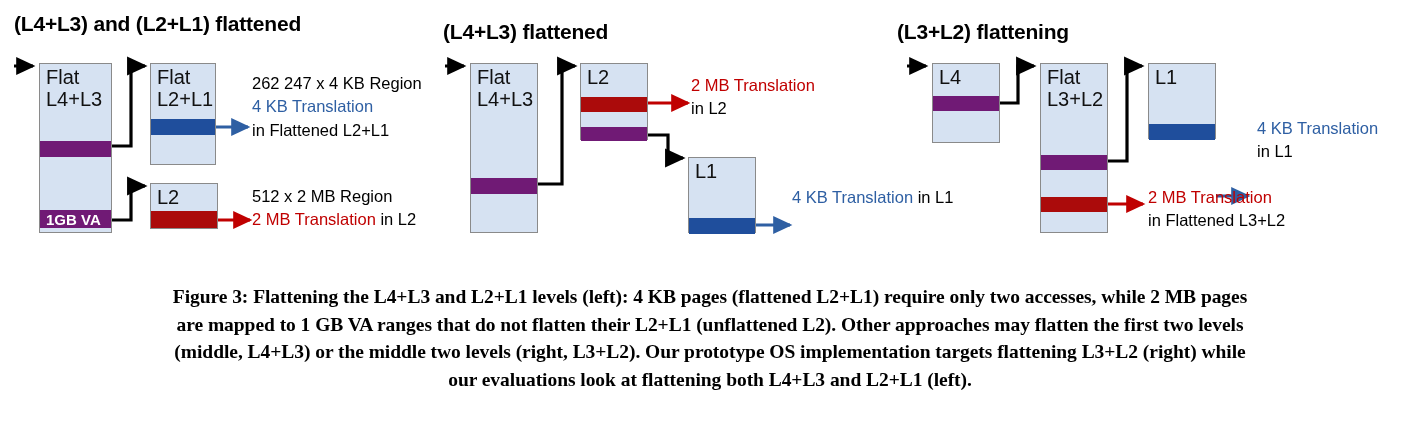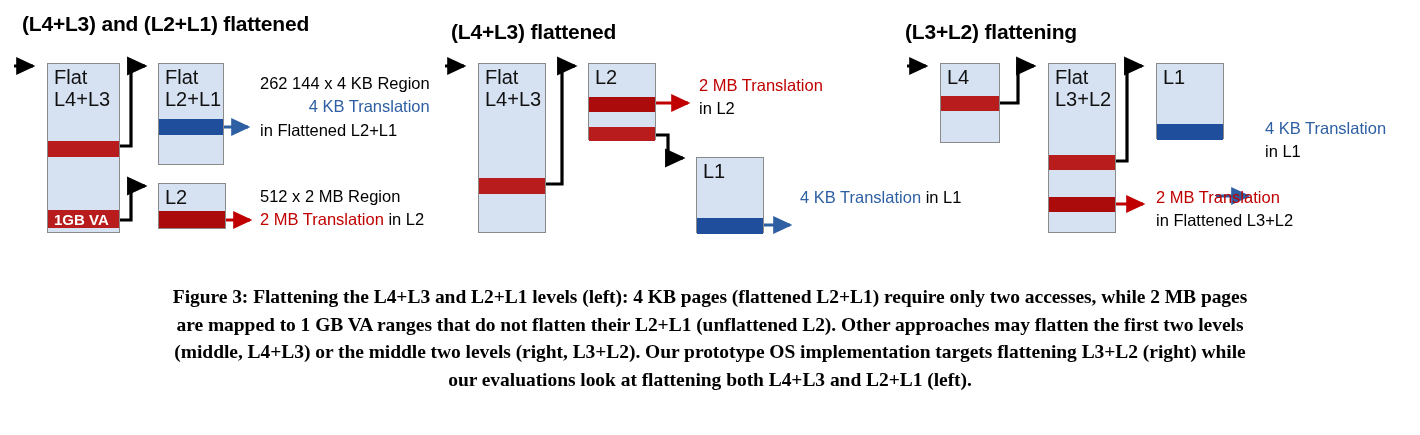--- a/index.html
+++ b/index.html
@@ -5,21 +5,21 @@
   html,body{margin:0;padding:0;}
   body{
     width:1420px;height:435px;
     background:#ffffff;
     font-family:"Liberation Sans", sans-serif;
     color:#000;
     position:relative;
     overflow:hidden;
   }
   .figure{position:absolute;left:0;top:0;width:1420px;height:275px;}
-  .panel{position:absolute;top:0;height:275px;margin-left:8px;}
+  .panel{position:absolute;top:0;height:275px;}
 
   .panel-title{
     position:absolute;
     font-weight:bold;
     font-size:21px;
     letter-spacing:-0.2px;
     white-space:nowrap;
     color:#000;
   }
 
@@ -36,40 +36,40 @@
     font-size:20px;
     line-height:1.12;
     color:#111;
     white-space:pre;
   }
   .band{
     position:absolute;
     left:0;right:0;
     box-sizing:border-box;
   }
-  .band.gray{background:#b91c1c;}
+  .band.gray{background:#701a75;}
   .band.blue{background:#1f4e9c;}
   .band.red{background:#ab0b0b;}
   .band .vatag{
     position:absolute;left:6px;top:50%;transform:translateY(-50%);
     color:#ffffff;font-size:15px;font-weight:bold;white-space:nowrap;
   }
 
   
   .wire{position:absolute;left:0;top:0;width:1420px;height:275px;pointer-events:none;}
 
   
   .note{
     position:absolute;
     font-size:16.5px;
     line-height:1.42;
     white-space:nowrap;
     color:#000;
   }
-  .note .c-blue{color:#2e5fa3;text-align:right;}
+  .note .c-blue{color:#2e5fa3;}
   .note .c-red{color:#c00000;}
 
   
   .caption{
     position:absolute;
     left:0;top:283px;
     width:1420px;
     font-family:"Liberation Serif", serif;
     font-weight:bold;
     font-size:19.5px;
@@ -134,21 +134,21 @@
 L2+L1</div>
       <div class="band blue" style="top:55px;height:16px;"></div>
     </div>
 
     <div class="box" style="left:150px;top:183px;width:68px;height:46px;">
       <div class="lbl">L2</div>
       <div class="band red" style="top:27px;height:17px;"></div>
     </div>
 
     <div class="note" style="left:252px;top:72px;">
-      <div>262 144 x 4 KB Region</div>
+      <div>262 247 x 4 KB Region</div>
       <div class="c-blue">4 KB Translation</div>
       <div>in Flattened L2+L1</div>
     </div>
 
     <div class="note" style="left:252px;top:185px;">
       <div>512 x 2 MB Region</div>
       <div><span class="c-red">2 MB Translation</span><span> in L2</span></div>
     </div>
   </div>
 
@@ -178,21 +178,21 @@
     </div>
 
     <div class="note" style="left:792px;top:186px;">
       <div><span class="c-blue">4 KB Translation</span><span> in L1</span></div>
     </div>
   </div>
 
   <div class="panel" style="left:0;width:1420px;">
     <div class="panel-title" style="left:897px;top:20px;">(L3+L2) flattening</div>
 
-    <div class="box" style="left:932px;top:63px;width:60px;height:80px;">
+    <div class="box" style="left:932px;top:63px;width:68px;height:80px;">
       <div class="lbl">L4</div>
       <div class="band gray" style="top:32px;height:15px;"></div>
     </div>
 
     <div class="box" style="left:1040px;top:63px;width:68px;height:170px;">
       <div class="lbl">Flat
 L3+L2</div>
       <div class="band gray" style="top:91px;height:15px;"></div>
       <div class="band red" style="top:133px;height:15px;"></div>
     </div>

